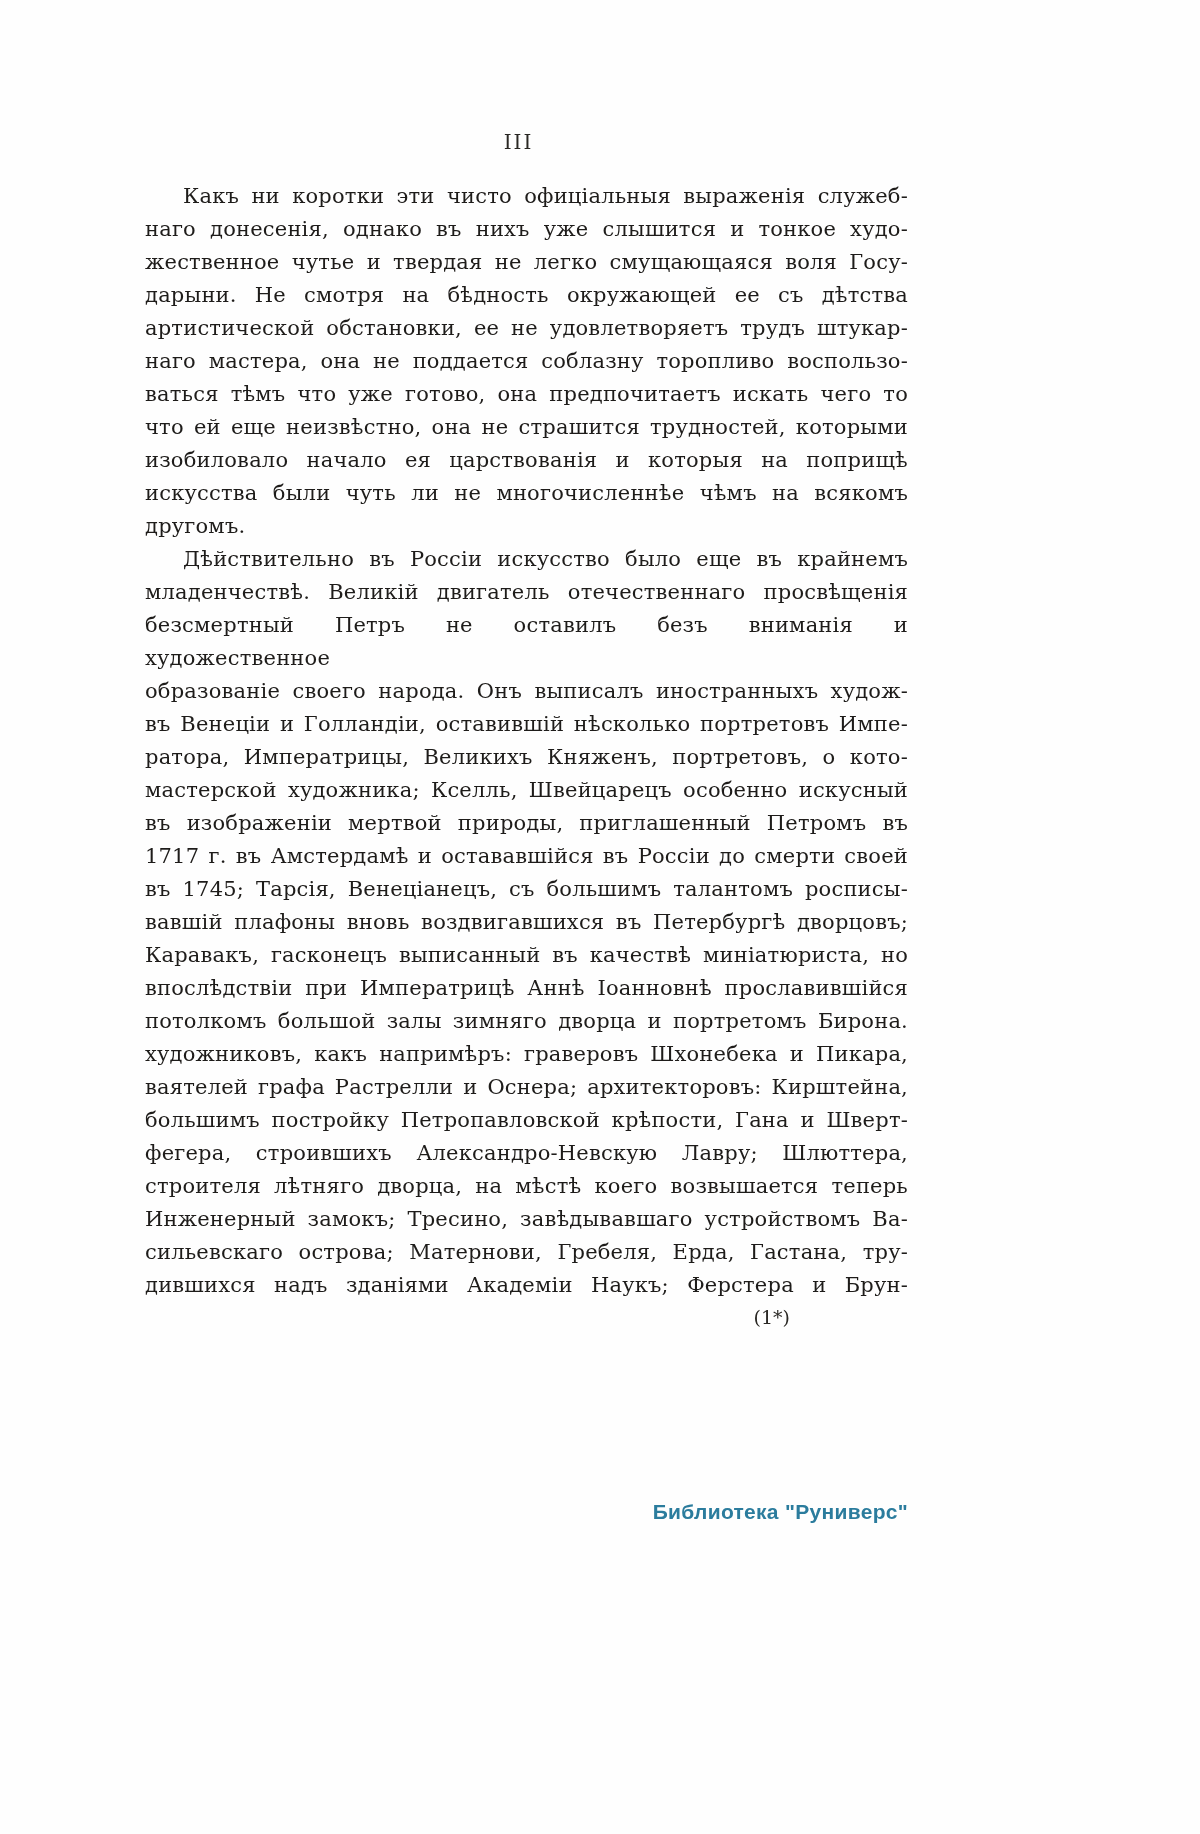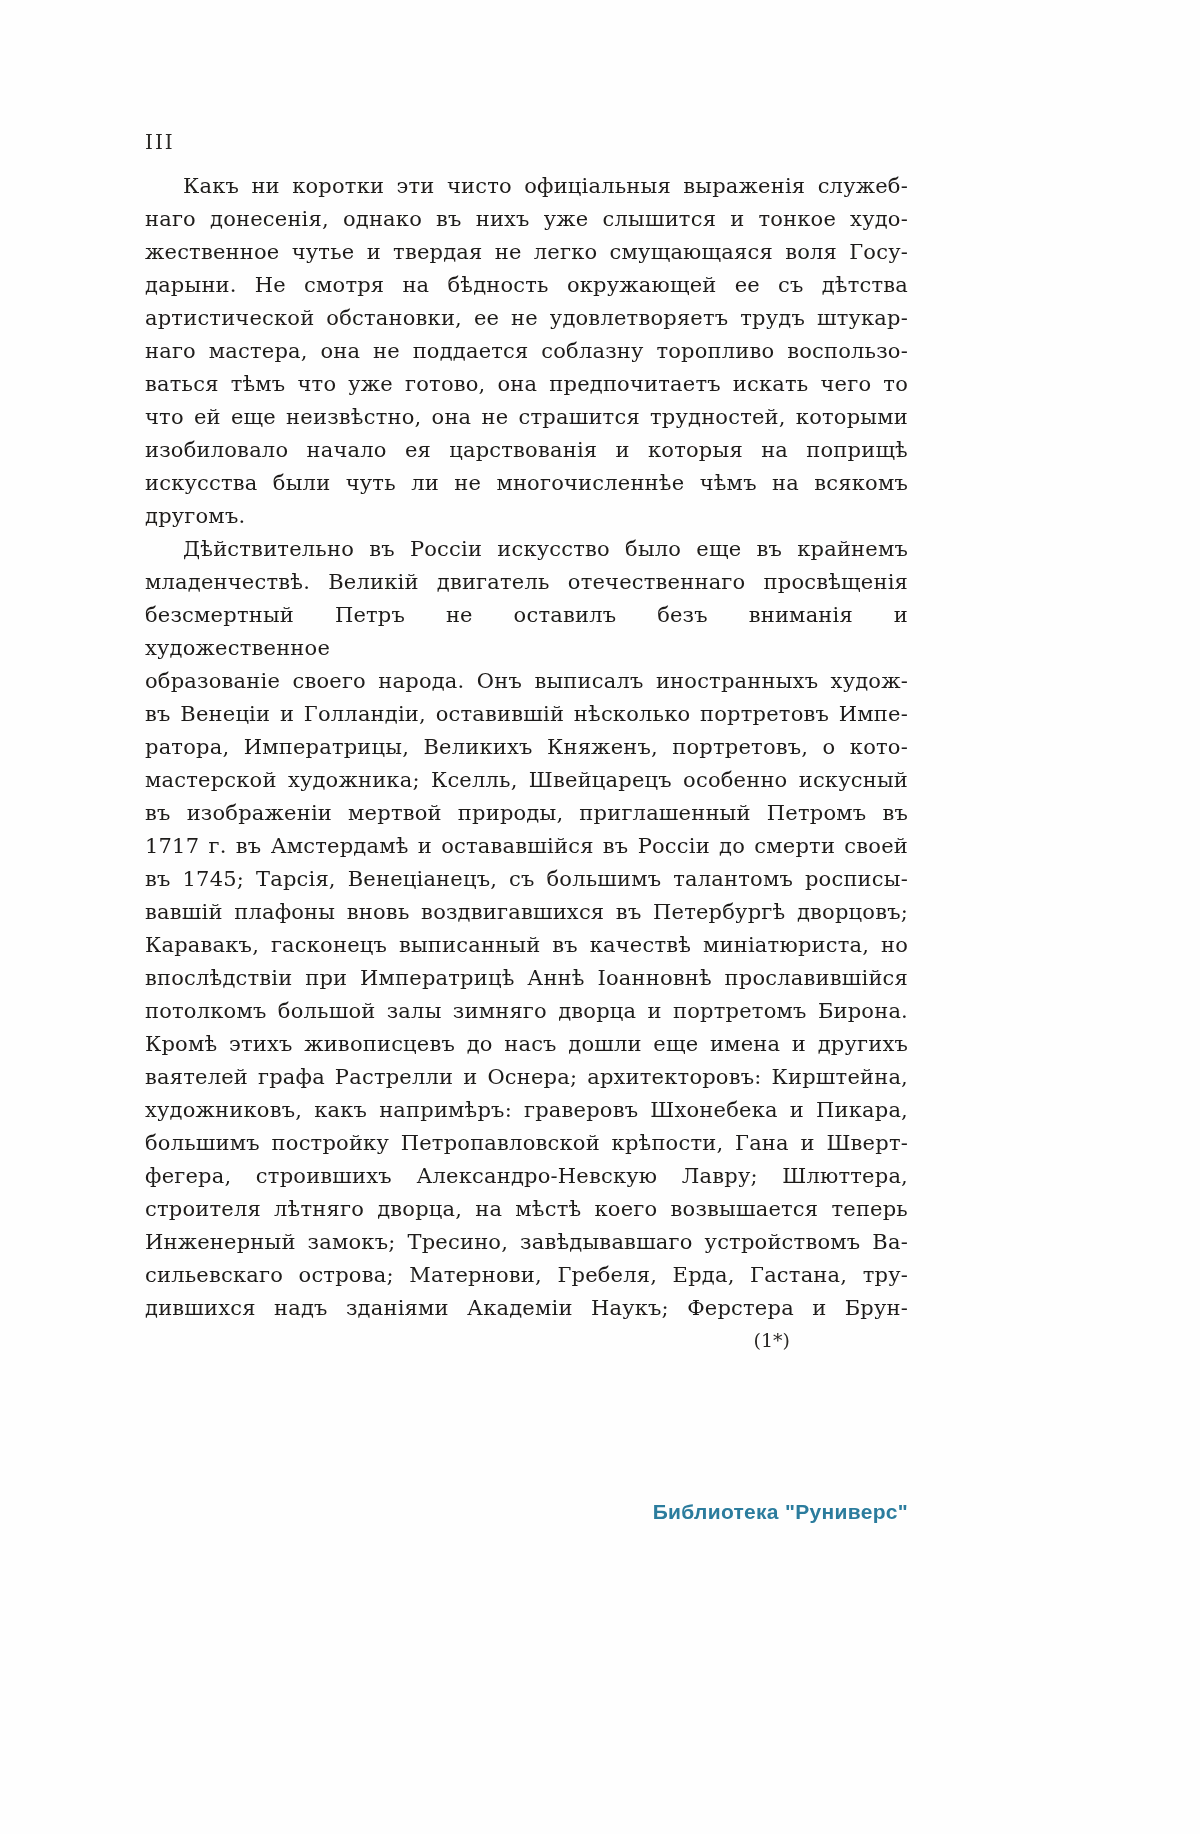--- a/index.html
+++ b/index.html
@@ -17,25 +17,25 @@
     font-family: "DejaVu Serif", "Liberation Serif", serif;
     color: #1e1c1a;
   }
   .content {
     position: absolute;
     left: 145px;
     top: 130px;
     width: 763px;
   }
   .page-number {
-    text-align: left;
+    text-align: center;
     padding-right: 16px;
     font-size: 20px;
     letter-spacing: 2px;
-    margin-bottom: 16px;
+    margin-bottom: 26px;
     color: #2a2824;
   }
   .text-block {
     width: 100%;
   }
   .paragraph {
     margin: 0;
     padding: 0;
   }
   .line {
@@ -104,23 +104,22 @@
           <div class="line">въ Венеціи и Голландіи, оставившій нѣсколько портретовъ Импе-</div>
           <div class="line">ратора, Императрицы, Великихъ Княженъ, портретовъ, о кото-</div>
           <div class="line">мастерской художника; Кселль, Швейцарецъ особенно искусный</div>
           <div class="line">въ изображеніи мертвой природы, приглашенный Петромъ въ</div>
           <div class="line">1717 г. въ Амстердамѣ и остававшійся въ Россіи до смерти своей</div>
           <div class="line">въ 1745; Тарсія, Венеціанецъ, съ большимъ талантомъ росписы-</div>
           <div class="line">вавшій плафоны вновь воздвигавшихся въ Петербургѣ дворцовъ;</div>
           <div class="line">Каравакъ, гасконецъ выписанный въ качествѣ миніатюриста, но</div>
           <div class="line">впослѣдствіи при Императрицѣ Аннѣ Іоанновнѣ прославившійся</div>
           <div class="line">потолкомъ большой залы зимняго дворца и портретомъ Бирона.</div>
-          <div class="line">Кромѣ этихъ живописцевъ до насъ дошли еще имена и другихъ</div>
+          <div class="line">художниковъ, какъ напримѣръ: граверовъ Шхонебека и Пикара,</div>
           <div class="line">ваятелей графа Растрелли и Оснера; архитекторовъ: Кирштейна,</div>
-          <div class="line">художниковъ, какъ напримѣръ: граверовъ Шхонебека и Пикара,</div>
           <div class="line">большимъ постройку Петропавловской крѣпости, Гана и Шверт-</div>
           <div class="line">фегера, строившихъ Александро-Невскую Лавру; Шлюттера,</div>
           <div class="line">строителя лѣтняго дворца, на мѣстѣ коего возвышается теперь</div>
           <div class="line">Инженерный замокъ; Тресино, завѣдывавшаго устройствомъ Ва-</div>
           <div class="line">сильевскаго острова; Матернови, Гребеля, Ерда, Гастана, тру-</div>
           <div class="line">дившихся надъ зданіями Академіи Наукъ; Ферстера и Брун-</div>
         </div>
 
       <div class="signature-mark">(1*)</div>
 

